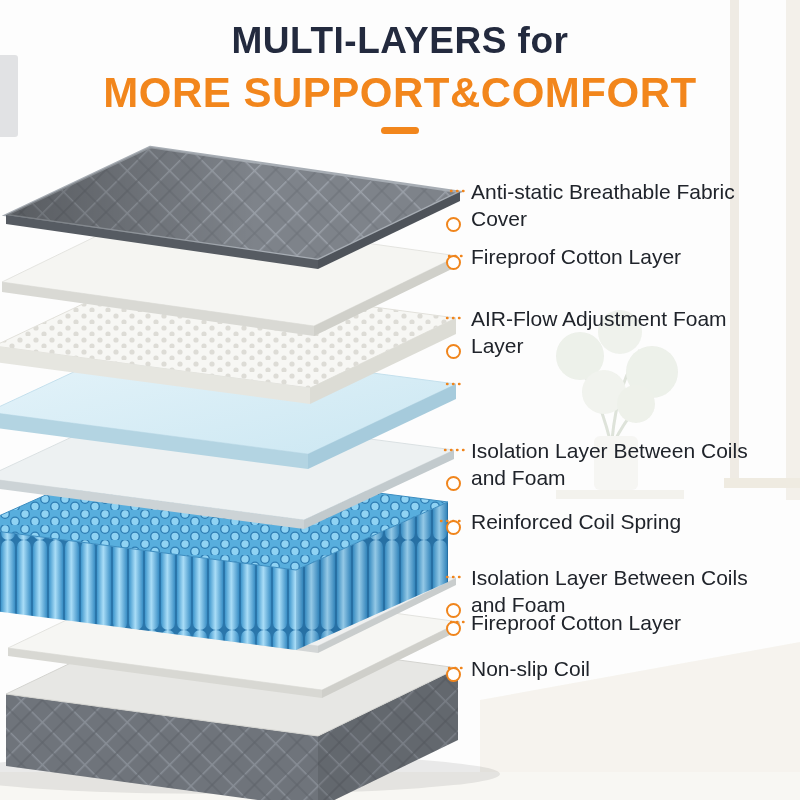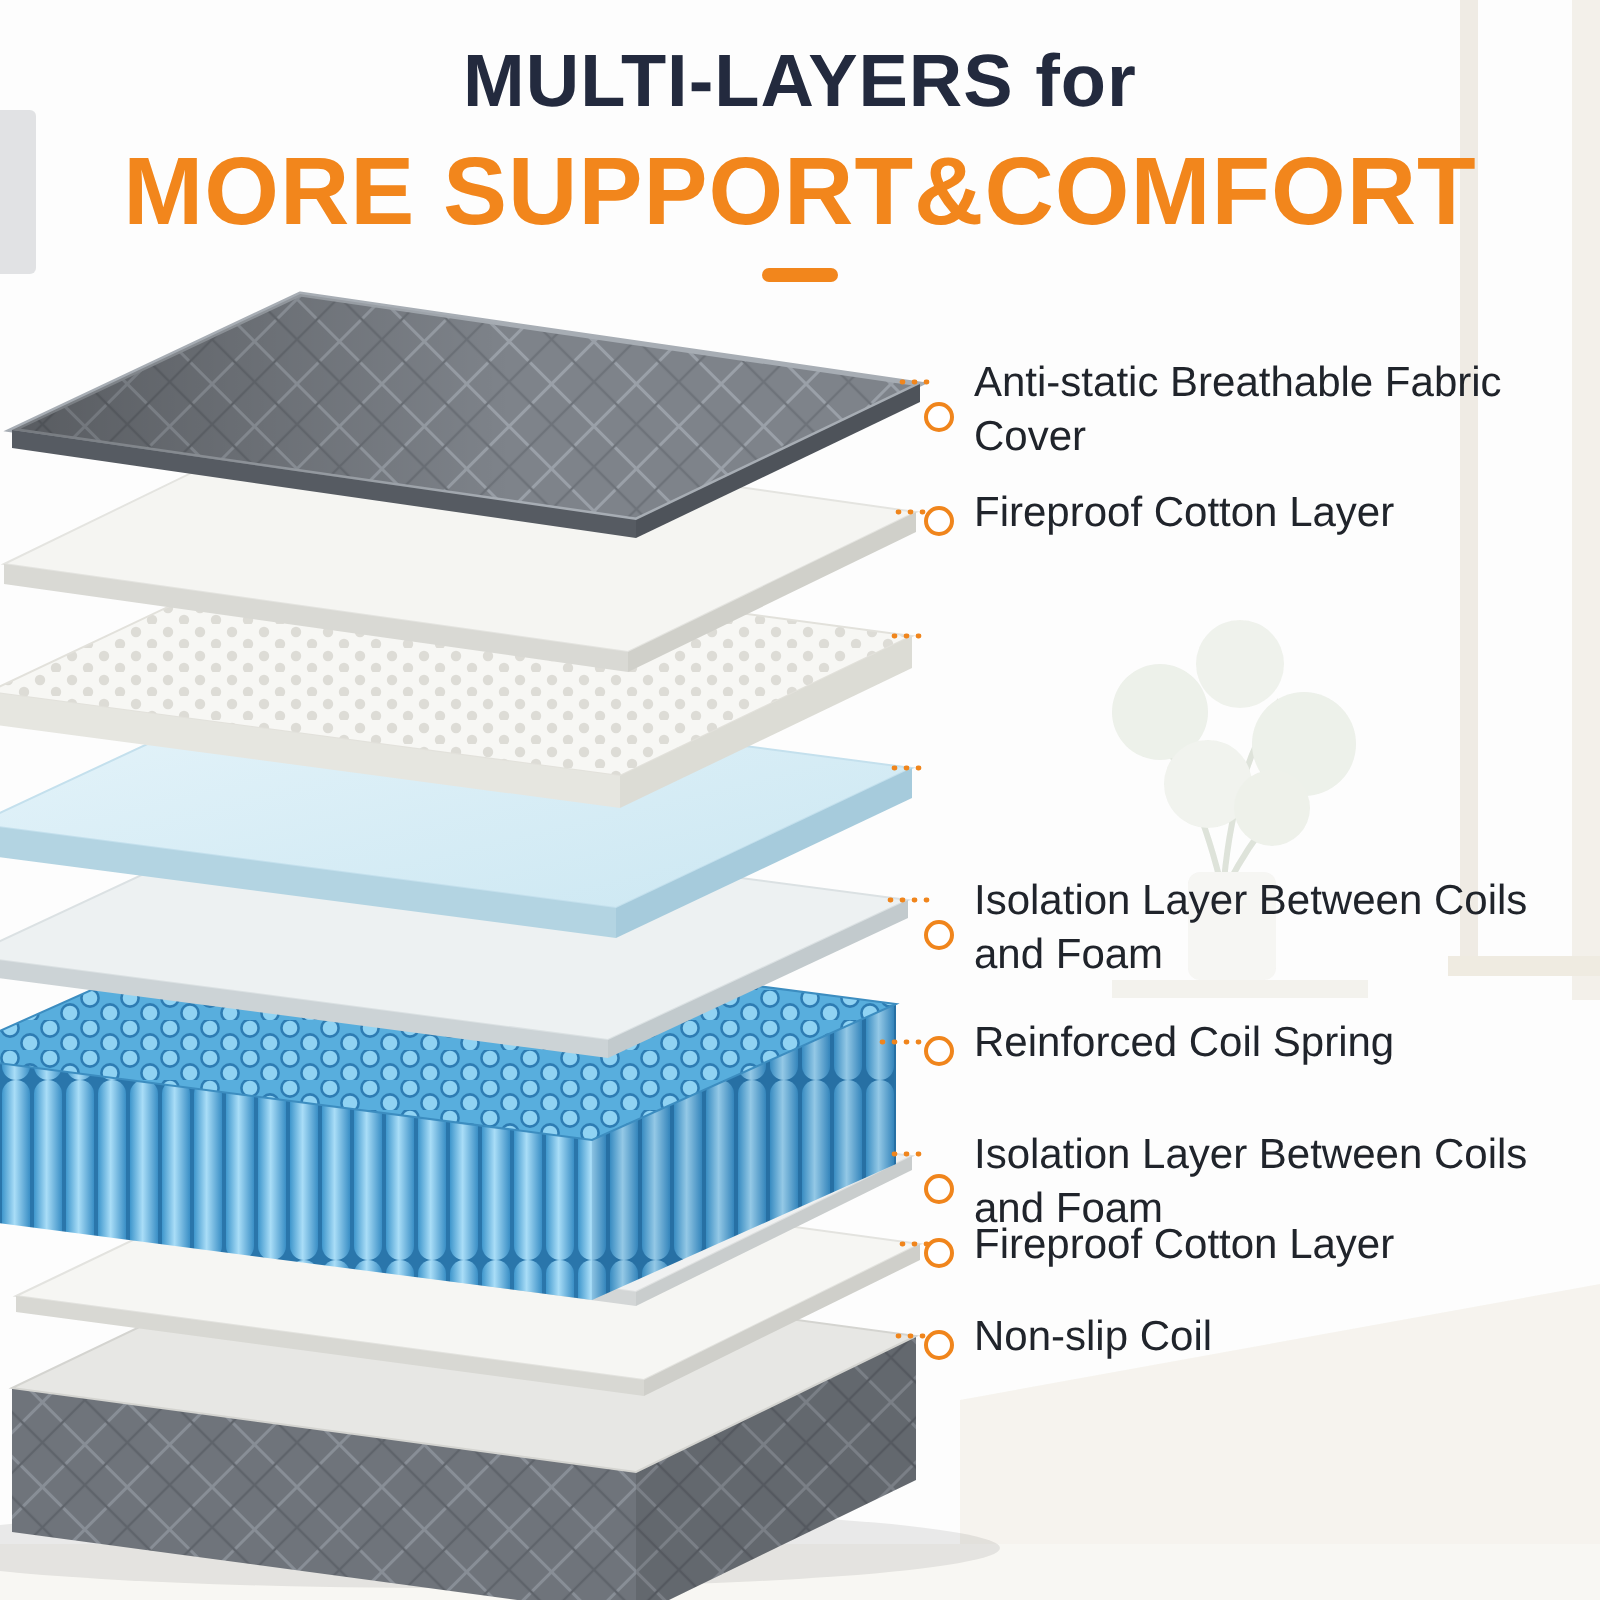--- a/index.html
+++ b/index.html
@@ -4,24 +4,24 @@
 <style>
   html,body{margin:0;padding:0;}
   body{width:800px;height:800px;overflow:hidden;background:#fdfdfd;
        font-family:"Liberation Sans", sans-serif;}
   .stage{position:relative;width:800px;height:800px;background:#fdfdfd;}
   .bg-svg{position:absolute;left:0;top:0;width:800px;height:800px;}
 
   .title{position:absolute;left:0;top:20px;width:800px;text-align:center;z-index:5;}
   .t1{font-size:37px;font-weight:800;color:#232a3e;letter-spacing:.5px;line-height:1.15;}
   .t1 .t1b{font-weight:800;}
-  .t2{font-size:48px;font-weight:800;color:#f2861c;letter-spacing:.5px;line-height:1.15;margin-top:6px;}
+  .t2{font-size:42px;font-weight:800;color:#f2861c;letter-spacing:.5px;line-height:1.15;margin-top:6px;}
   .dash{width:38px;height:7px;border-radius:4px;background:#f2861c;margin:10px auto 0 auto;}
 
-  .label-row{position:absolute;left:462px;display:flex;align-items:center;z-index:6;}
+  .label-row{position:absolute;left:446px;display:flex;align-items:flex-end;z-index:6;}
   .bullet{flex:0 0 auto;width:11px;height:11px;border:2.5px solid #f0851c;border-radius:50%;
           background:#ffffff;margin-top:7px;margin-right:10px;box-sizing:content-box;}
   .label-text{font-size:21px;line-height:27px;color:#20242b;width:302px;white-space:pre-line;}
 </style>
 </head>
 <body>
 
 <div class="stage">
 
   <svg class="bg-svg" viewBox="0 0 800 800">
@@ -164,20 +164,25 @@
 
   <div class="label-row" style="top:178px">
     <span class="bullet"></span>
     <span class="label-text">Anti-static Breathable Fabric
 Cover</span>
   </div>
   <div class="label-row" style="top:243px">
     <span class="bullet"></span>
     <span class="label-text">Fireproof Cotton Layer</span>
   </div>
+  <div class="label-row" style="top:305px">
+    <span class="bullet"></span>
+    <span class="label-text">AIR-Flow Adjustment Foam
+Layer</span>
+  </div>
   <div class="label-row" style="top:437px">
     <span class="bullet"></span>
     <span class="label-text">Isolation Layer Between Coils
 and Foam</span>
   </div>
   <div class="label-row" style="top:508px">
     <span class="bullet"></span>
     <span class="label-text">Reinforced Coil Spring</span>
   </div>
   <div class="label-row" style="top:564px">

